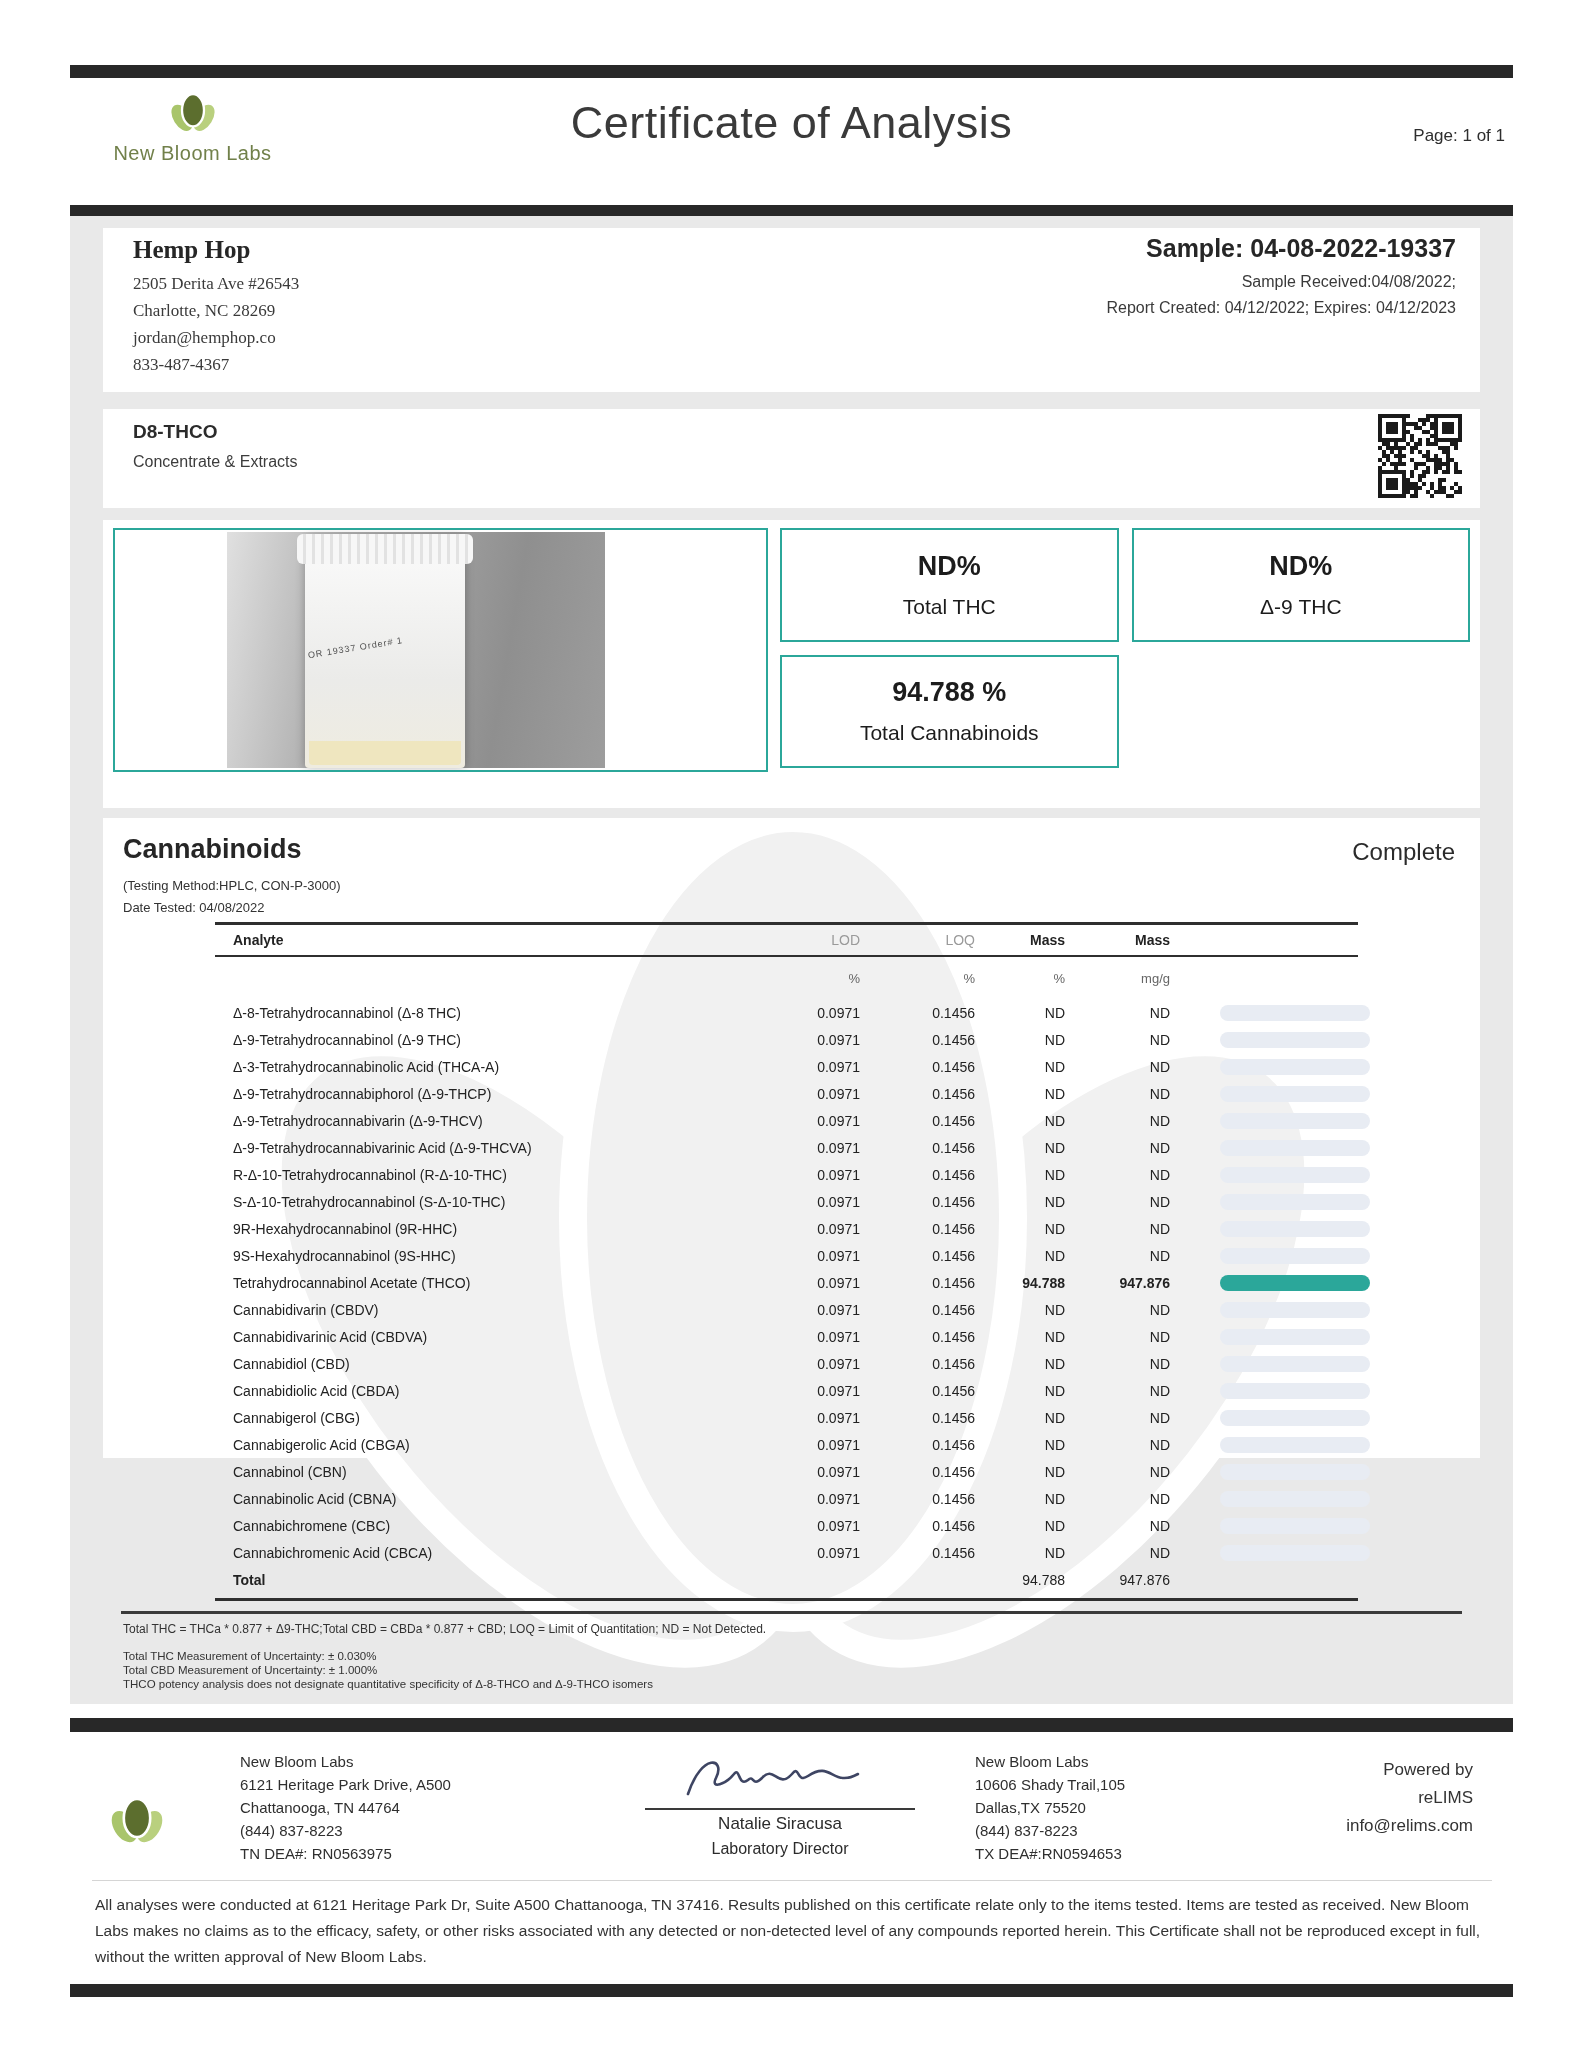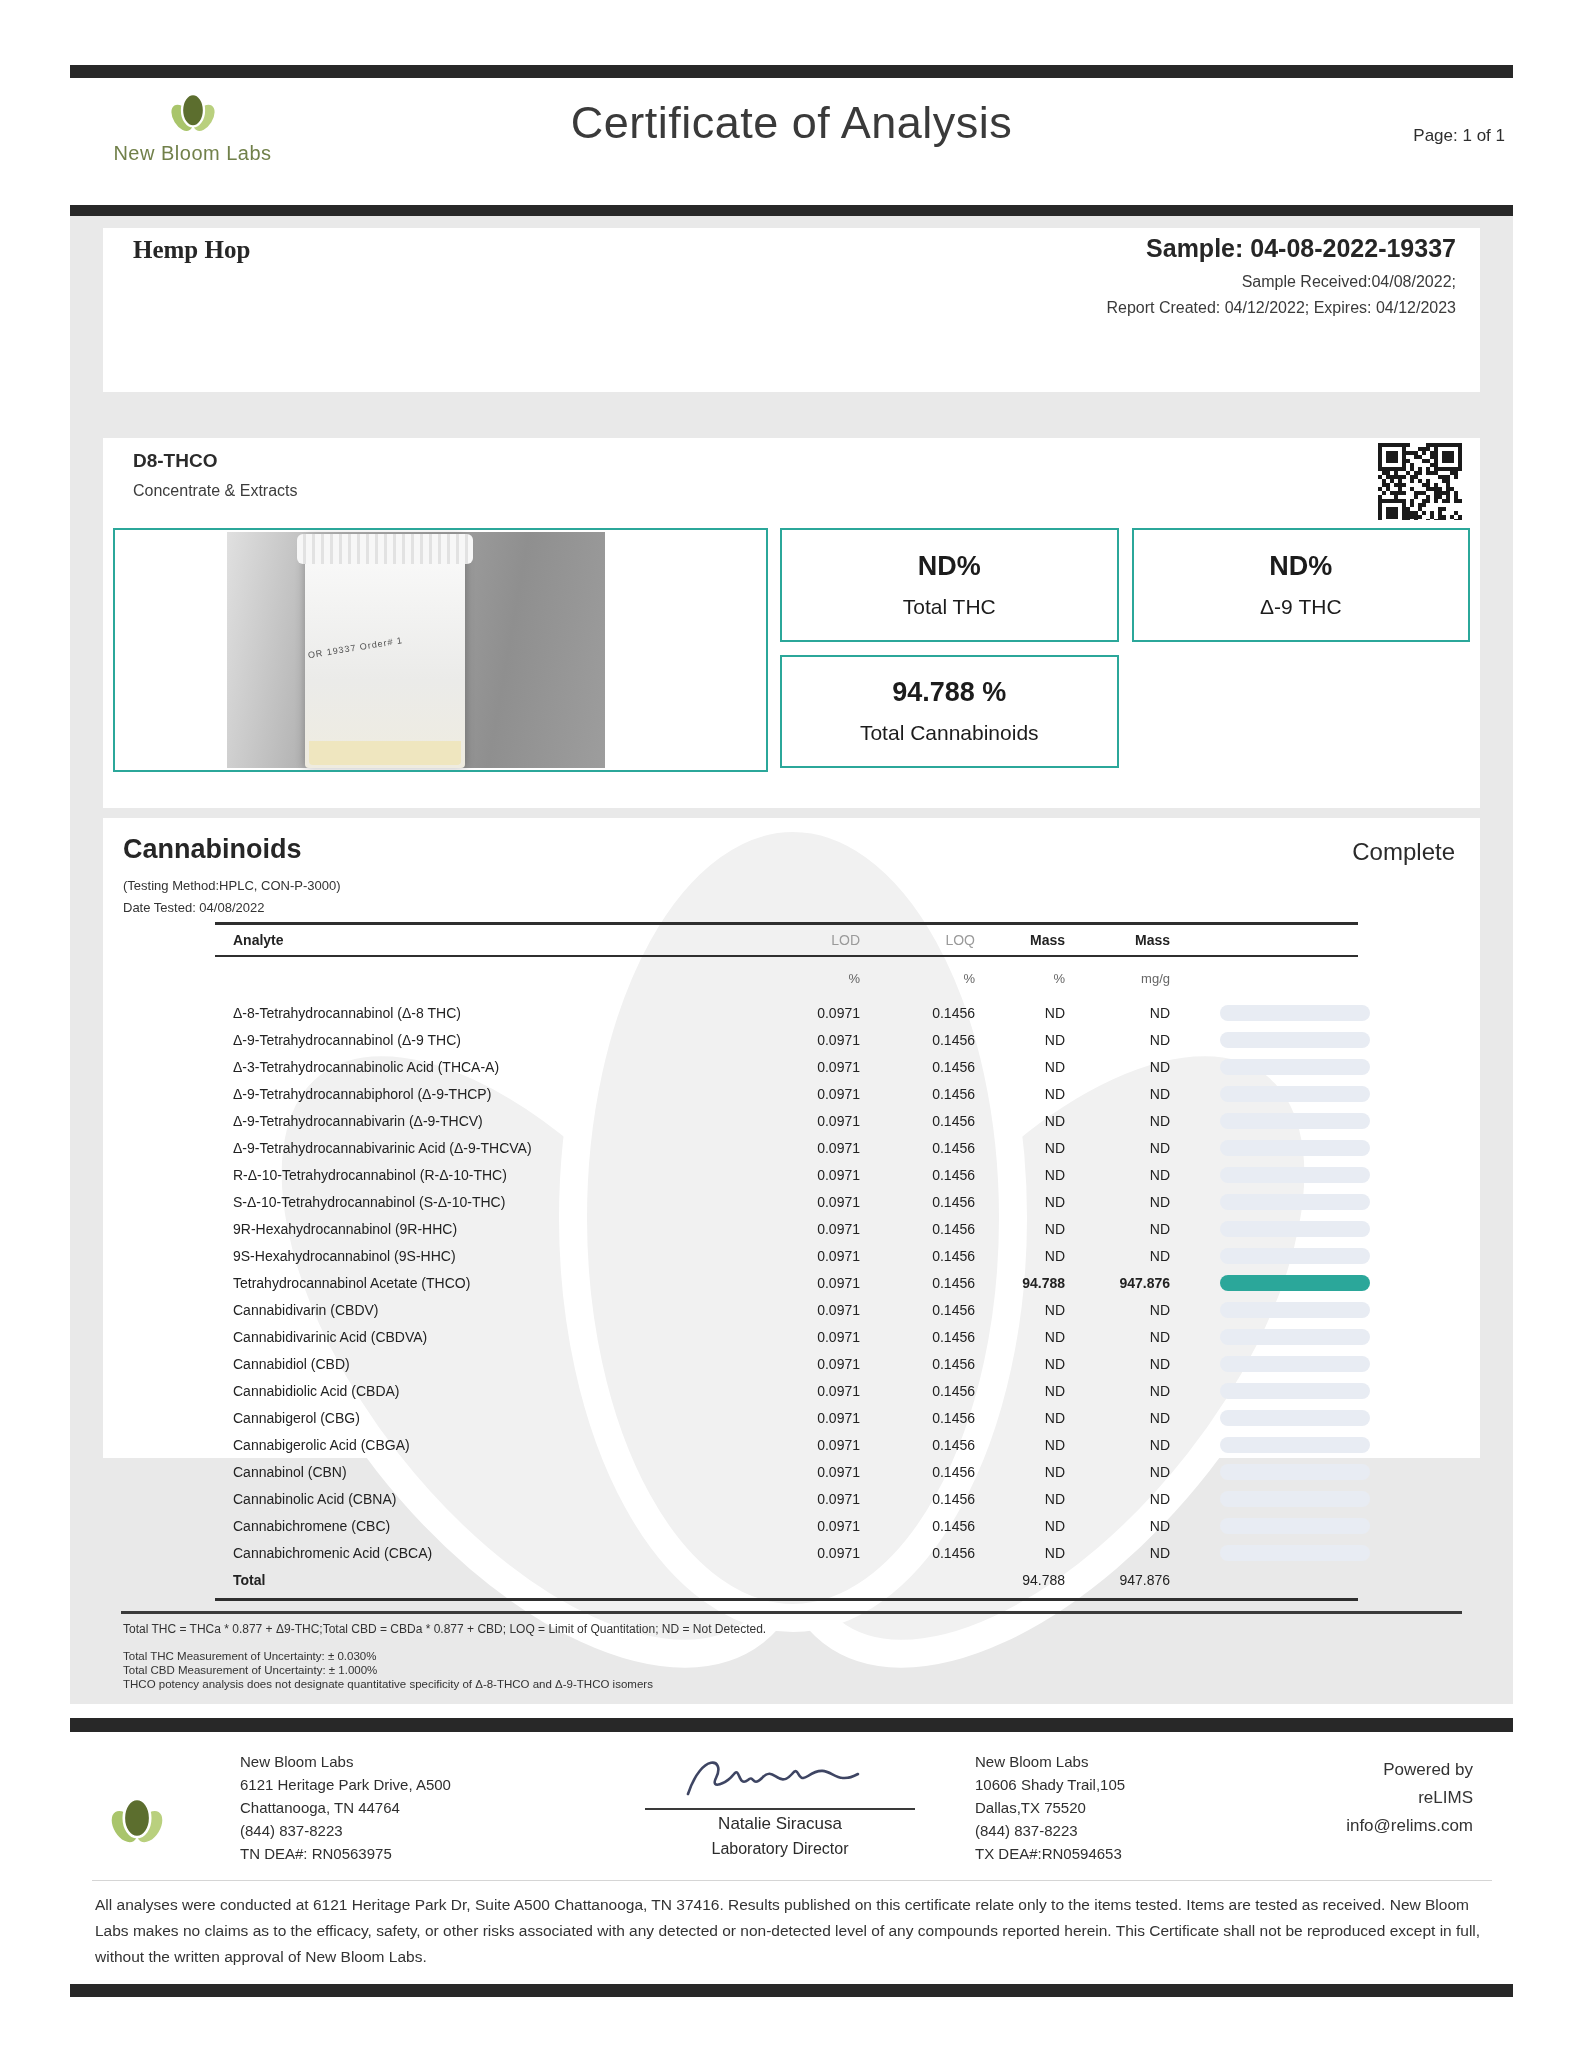--- a/index.html
+++ b/index.html
@@ -16,21 +16,21 @@
   .brand svg{display:block;margin:0 auto;}
   .brand-name{font-size:20px;color:#71804a;margin-top:4px;letter-spacing:.5px;}
   .page-title{position:absolute;left:0;top:97px;width:100%;text-align:center;
               font-size:45px;color:#3a3a3a;letter-spacing:.5px;}
   .page-num{position:absolute;right:78px;top:126px;font-size:17px;color:#2e2e2e;}
 
   
   .graybody{position:absolute;left:70px;top:216px;width:1443px;height:1488px;background:#e9e9e9;}
   .card{position:absolute;left:103px;width:1377px;background:#fff;}
   .card1{top:228px;height:164px;}
-  .card2{top:409px;height:99px;margin-top:29px;}
+  .card2{top:409px;height:99px;}
   .card3{top:520px;height:288px;}
   .card4{top:818px;height:640px;}
 
   .client{position:absolute;left:30px;top:8px;font-family:Liberation Serif, serif;}
   .client-name{font-size:25px;font-weight:600;color:#262626;margin-bottom:6px;}
   .client-line{font-size:17px;color:#3a3a3a;line-height:27px;}
   .sampleblk{position:absolute;right:24px;top:6px;text-align:right;}
   .sample-id{font-size:25px;font-weight:600;color:#262626;margin-bottom:6px;}
   .sample-line{font-size:16px;color:#3a3a3a;line-height:26px;}
 
@@ -116,20 +116,26 @@
   </div>
   <div class="page-title">Certificate of Analysis</div>
   <div class="page-num">Page: 1 of 1</div>
 
   <div class="hbar bar-mid"></div>
   <div class="graybody"></div>
 
   <div class="card card1">
     <div class="client">
       <div class="client-name">Hemp Hop</div>
+      <div>
+          <div class="client-line">2505 Derita Ave #26543</div>
+          <div class="client-line">Charlotte, NC 28269</div>
+          <div class="client-line">jordan@hemphop.co</div>
+          <div class="client-line">833-487-4367</div>
+        </div>
     </div>
     <div class="sampleblk">
       <div class="sample-id">Sample: 04-08-2022-19337</div>
       <div>
           <div class="sample-line">Sample Received:04/08/2022;</div>
           <div class="sample-line">Report Created: 04/12/2022; Expires: 04/12/2023</div>
         </div>
     </div>
   </div>
 

